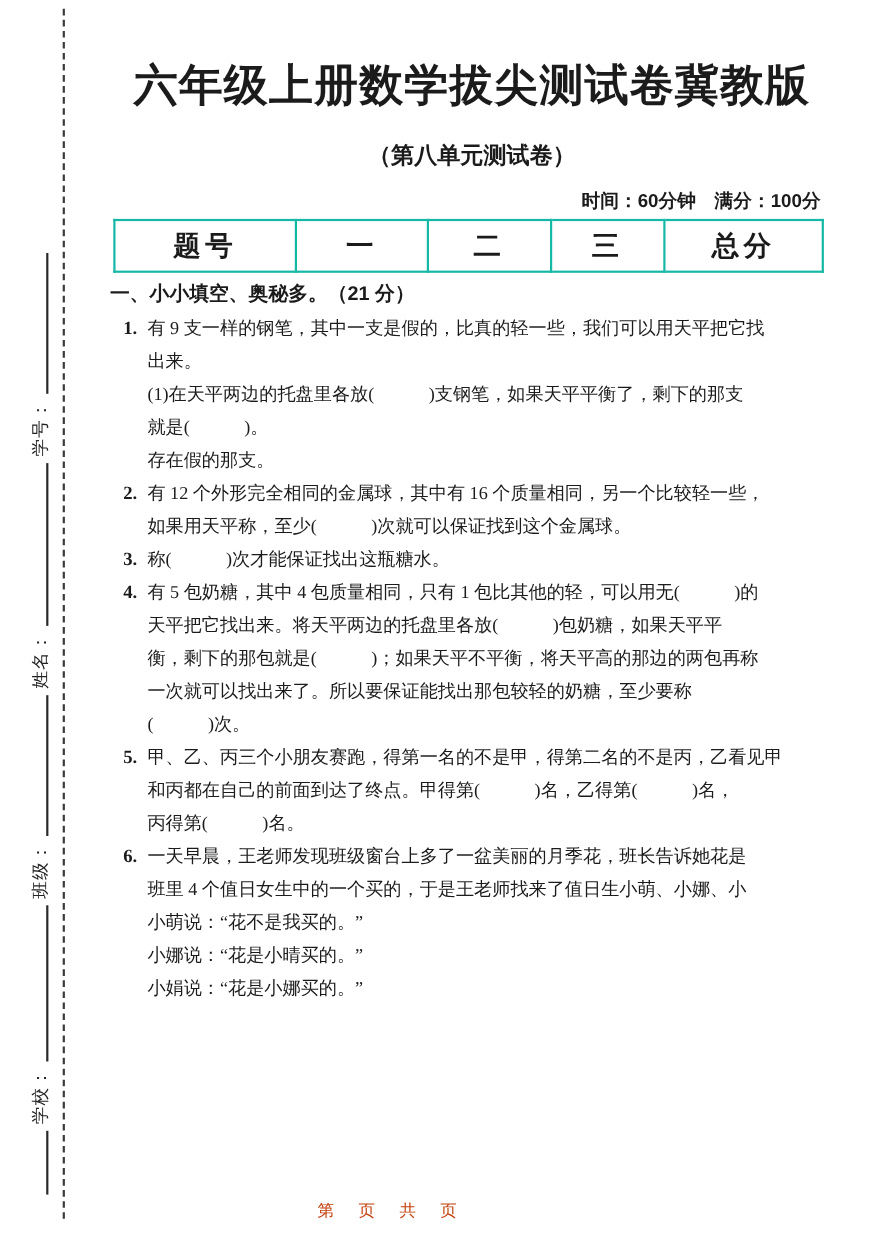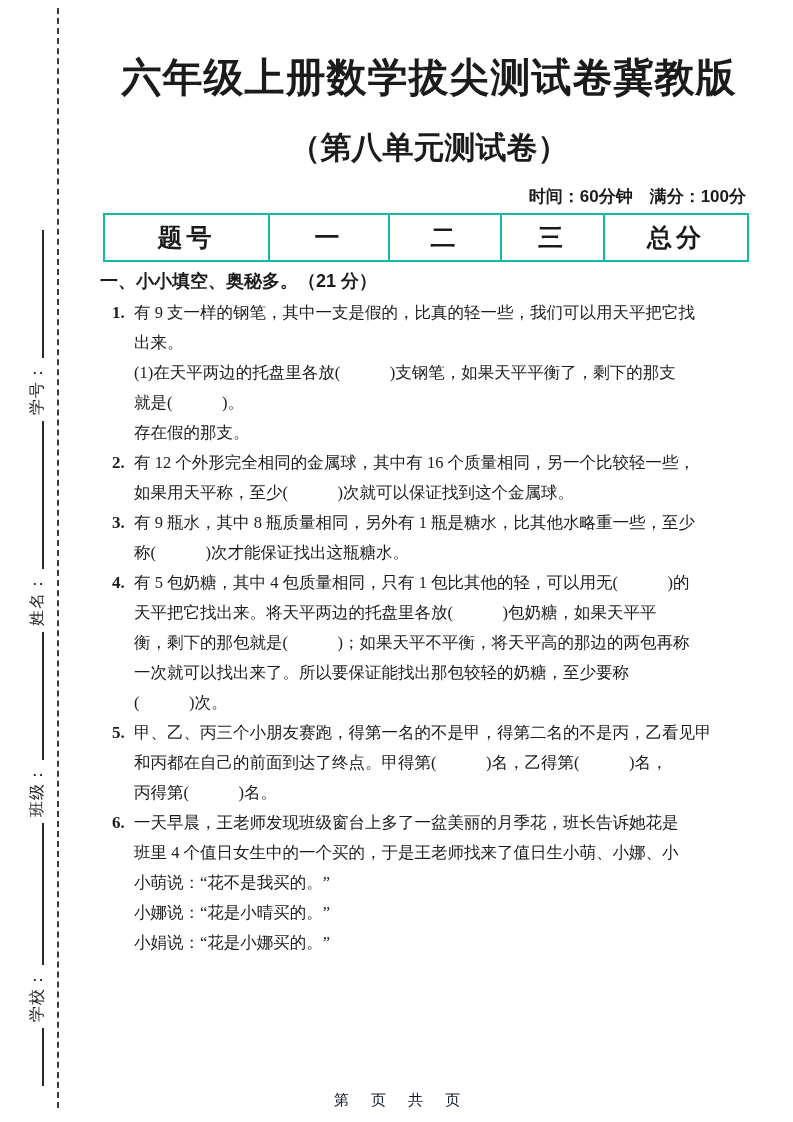--- a/index.html
+++ b/index.html
@@ -24,21 +24,21 @@
   .ml-a{width:58px}.ml-b{width:142px}.ml-c{width:128px}.ml-d{width:148px}.ml-e{width:128px}
   
   .content{position:absolute;left:100px;top:10px;width:658px;}
   .title{
     font-family:"Liberation Sans", sans-serif;font-weight:bold;
     font-size:40px;text-align:center;margin:40px 0 0 0;letter-spacing:1px;
     white-space:nowrap;
   }
   .subtitle{
     font-family:"Liberation Sans", sans-serif;font-weight:bold;
-    font-size:31px;text-align:center;margin:22px 0 0 0;white-space:nowrap;
+    font-size:21px;text-align:center;margin:22px 0 0 0;white-space:nowrap;
   }
   .info-line{
     font-family:"Liberation Sans", sans-serif;font-weight:bold;
     font-size:17px;text-align:right;margin:16px 12px 5px 0;white-space:nowrap;
   }
   
   table.score{
     border-collapse:collapse;margin-left:3px;table-layout:fixed;width:644px;
   }
   table.score td{
@@ -53,21 +53,21 @@
   }
   .question{position:relative;padding-left:34px;}
   .q-num{
     position:absolute;left:12px;top:0;font-weight:bold;font-size:17px;line-height:30px;
   }
   .qline{font-size:16.5px;line-height:30px;white-space:nowrap;}
   
   .footer{
     position:absolute;left:0;bottom:12px;width:713px;text-align:center;
     font-family:"Liberation Sans", sans-serif;font-size:15px;
-    letter-spacing:9px;color:#0f172a;padding-left:45px;
+    letter-spacing:9px;color:#c2410c;
   }
 </style>
 </head>
 <body>
 
 <div class="seal-dashed"></div>
 
 <div class="margin-strip">
   <span class="m-line ml-a"></span>
   <span class="m-label">学校：</span>
@@ -117,21 +117,20 @@
   </div>
 
   <div class="question">
     <span class="q-num">2.</span>
     <div class="qline">有 12 个外形完全相同的金属球，其中有 16 个质量相同，另一个比较轻一些，</div>
     <div class="qline">如果用天平称，至少(　　　)次就可以保证找到这个金属球。</div>
   </div>
 
   <div class="question">
     <span class="q-num">3.</span>
-    <div class="qline">有 9 瓶水，其中 8 瓶质量相同，另外有 1 瓶是糖水，比其他水略重一些，至少</div>
     <div class="qline">称(　　　)次才能保证找出这瓶糖水。</div>
   </div>
 
   <div class="question">
     <span class="q-num">4.</span>
     <div class="qline">有 5 包奶糖，其中 4 包质量相同，只有 1 包比其他的轻，可以用无(　　　)的</div>
     <div class="qline">天平把它找出来。将天平两边的托盘里各放(　　　)包奶糖，如果天平平</div>
     <div class="qline">衡，剩下的那包就是(　　　)；如果天平不平衡，将天平高的那边的两包再称</div>
     <div class="qline">一次就可以找出来了。所以要保证能找出那包较轻的奶糖，至少要称</div>
     <div class="qline">(　　　)次。</div>

